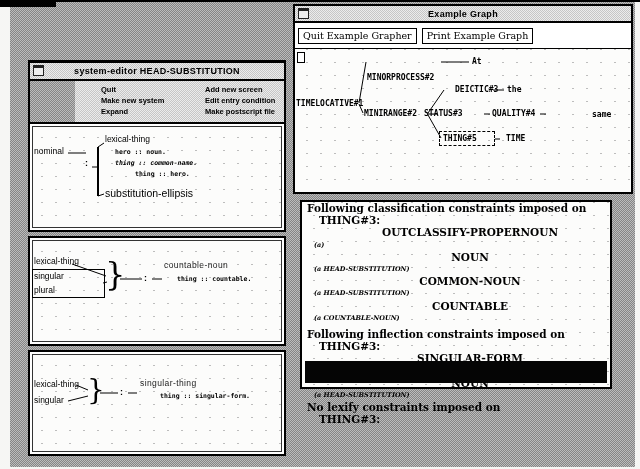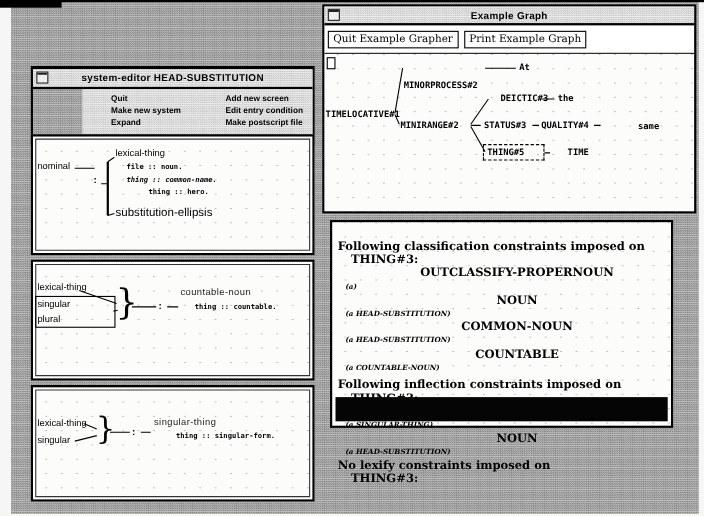--- a/index.html
+++ b/index.html
@@ -50,21 +50,21 @@
            font-size:9.5px;padding:1px 4px 2px 4px;white-space:nowrap;cursor:pointer;}
   .graph-area{position:relative;flex:1;overflow:hidden;}
   .scroll-thumb{position:absolute;left:2px;top:4px;width:6px;height:9px;border:1px solid #000;background:#fff;}
   .gnode{position:absolute;font-family:"DejaVu Sans Mono",monospace;font-weight:bold;
          font-size:8px;white-space:nowrap;cursor:pointer;}
   .gword{position:absolute;font-family:"DejaVu Sans Mono",monospace;font-weight:bold;
          font-size:8px;white-space:nowrap;}
   .gbox{position:absolute;border:1px dashed #000;}
   .graph-area svg{position:absolute;left:0;top:0;pointer-events:none;}
   
-  .output-win{left:300px;top:200px;width:312px;height:189px;padding-top:16px;}
+  .output-win{left:300px;top:200px;width:312px;height:189px;padding-top:0;}
   .ln{height:12.2px;font-family:"DejaVu Serif",serif;font-weight:bold;font-size:10.5px;
       white-space:pre;overflow:hidden;}
   .ln.head{padding-left:5px;}
   .ln.id{padding-left:17px;}
   .ln.feat{padding-left:28px;text-align:center;}
   .ln.note{padding-left:12px;font-size:6.5px;font-style:italic;padding-top:2px;box-sizing:border-box;}
   .secgap{height:4px;}
   .modeline{position:absolute;left:3px;right:3px;bottom:4px;height:22px;background:#050505;}
 </style>
 </head>
@@ -98,21 +98,21 @@
     <svg width="254" height="106">
       <line x1="38" y1="29" x2="56" y2="29" stroke="#000" stroke-width="1"></line>
       <line x1="62" y1="43" x2="68" y2="43" stroke="#000" stroke-width="1"></line>
       <line x1="68" y1="23" x2="68" y2="72" stroke="#000" stroke-width="2"></line>
       <line x1="68" y1="23" x2="74" y2="19" stroke="#000" stroke-width="1"></line>
       <line x1="68" y1="72" x2="74" y2="70" stroke="#000" stroke-width="1"></line>
     </svg>
     <span class="pfeat" style="left:4px;top:22px;">nominal</span>
     <span class="pcolon" style="left:55px;top:34px;">:</span>
     <span class="pfeat" style="left:75px;top:10px;">lexical-thing</span>
-    <span class="preal" style="left:85px;top:24px;">file :: noun.</span>
+    <span class="preal" style="left:85px;top:24px;">hero :: noun.</span>
     <span class="preal" style="left:85px;top:35px;font-style:italic;">thing :: common-name.</span>
     <span class="preal" style="left:85px;top:46px;margin-left:20px;">thing :: hero.</span>
     <span class="pfeat pbig" style="left:75px;top:63px;">substitution-ellipsis</span>
   </div>
 
   <div class="pane dotpaper" style="top:236px;height:110px;">
     <svg width="254" height="106">
       <line x1="42" y1="26" x2="76" y2="38" stroke="#000" stroke-width="1"></line>
       <line x1="73" y1="45" x2="77" y2="44" stroke="#000" stroke-width="1"></line>
       <line x1="90" y1="41" x2="112" y2="41" stroke="#000" stroke-width="1"></line>
@@ -164,26 +164,26 @@
         <line x1="189" y1="65" x2="195" y2="65" stroke="#000" stroke-width="1"></line>
         <line x1="245" y1="65" x2="251" y2="65" stroke="#000" stroke-width="1"></line>
         <line x1="200" y1="90" x2="205" y2="90" stroke="#000" stroke-width="1"></line>
       </svg>
       <span class="gnode" style="left:1px;top:50px;">TIMELOCATIVE#1</span>
       <span class="gnode" style="left:72px;top:24px;">MINORPROCESS#2</span>
       <span class="gword" style="left:177px;top:8px;">At</span>
       <span class="gnode" style="left:69px;top:60px;">MINIRANGE#2</span>
       <span class="gnode" style="left:160px;top:36px;">DEICTIC#3</span>
       <span class="gword" style="left:212px;top:36px;">the</span>
-      <span class="gnode" style="left:145px;top:60px;">STATUS#3</span>
+      <span class="gnode" style="left:129px;top:60px;">STATUS#3</span>
       <span class="gnode" style="left:197px;top:60px;">QUALITY#4</span>
-      <span class="gword" style="left:253px;top:61px;padding-left:32px;">same</span>
+      <span class="gword" style="left:265px;top:61px;padding-left:32px;">same</span>
       <div class="gbox" style="left:144px;top:82px;width:54px;height:13px;"></div>
       <span class="gnode" style="left:148px;top:85px;">THING#5</span>
-      <span class="gword" style="left:221px;top:85px;">TIME</span>
+      <span class="gword" style="left:211px;top:85px;">TIME</span>
       <span class="scroll-thumb" style="left:2px;top:3px;"></span>
     </div>
   </div>
 
   <div class="window output-win dotpaper">
     <div class="ln head">Following classification constraints imposed on</div>
     <div class="ln id">THING#3:</div>
     <div class="ln feat">OUTCLASSIFY-PROPERNOUN</div>
     <div class="ln note">(a)</div>
     <div class="ln feat">NOUN</div>

